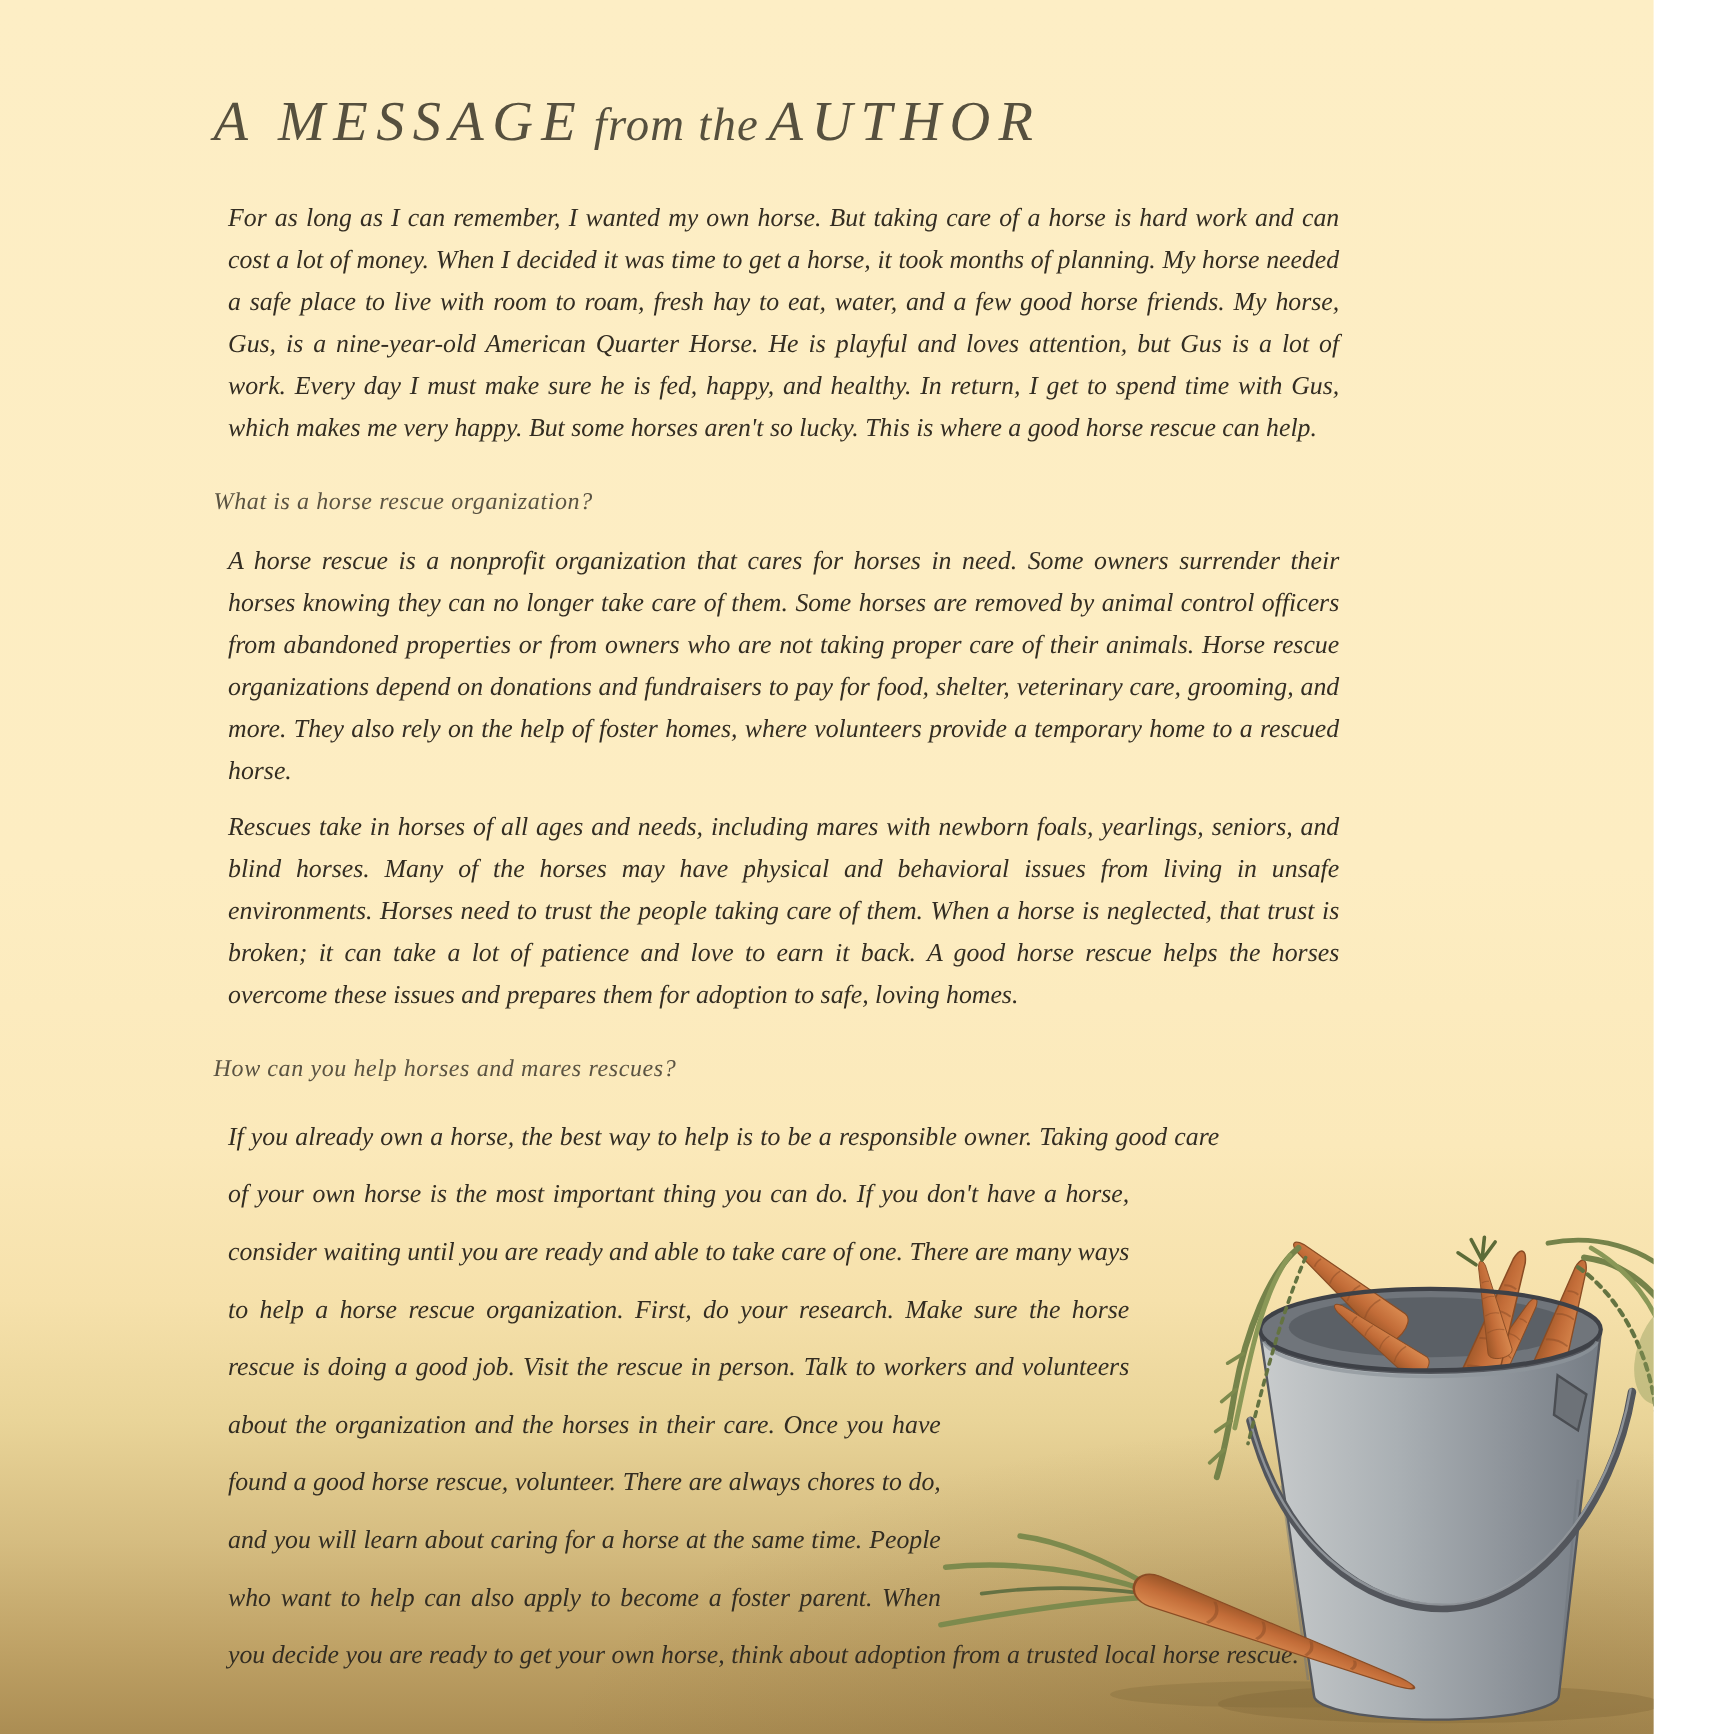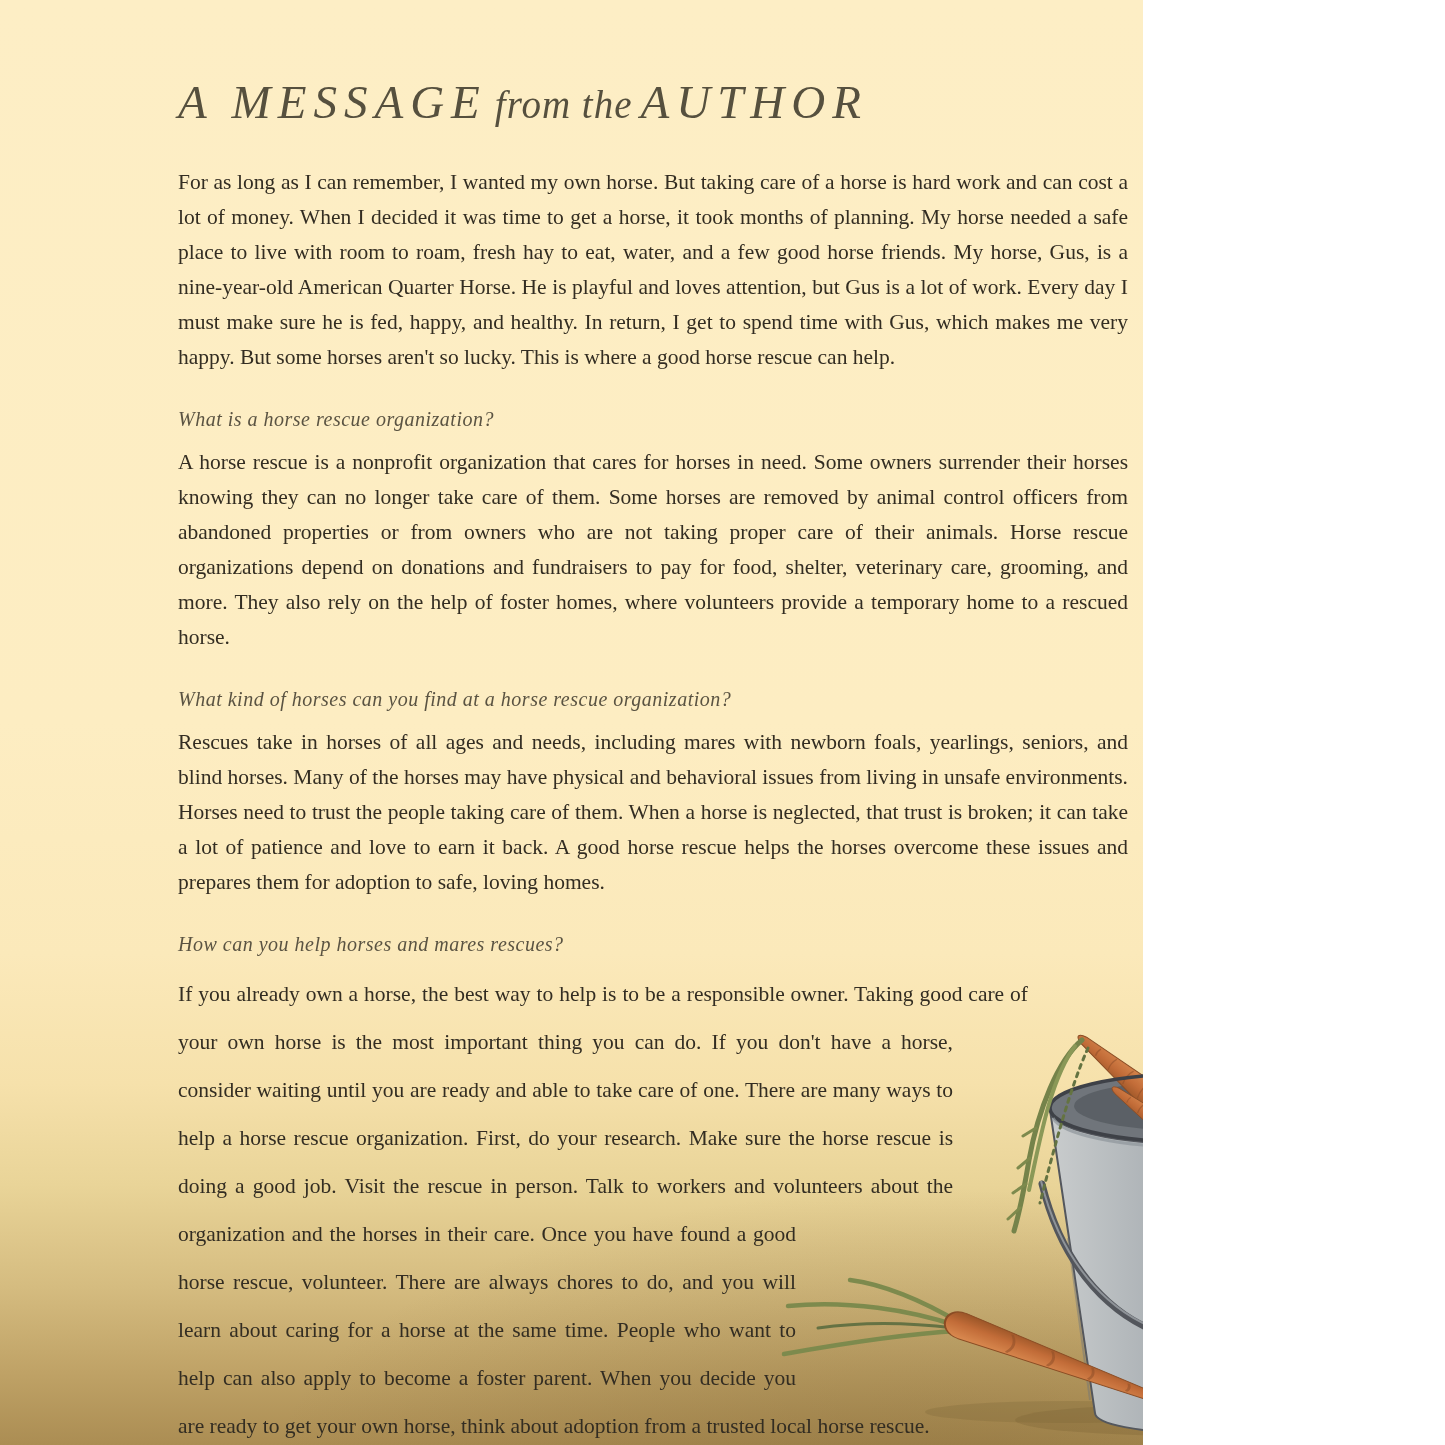--- a/index.html
+++ b/index.html
@@ -1,18 +1,18 @@
 <!DOCTYPE html>
 <html><head>
 <meta charset="utf-8">
 <style>
   html,body{margin:0;padding:0;}
   .page{
     position:relative;
-    width:1143px;height:1445px;
+    width:1378px;height:1445px;
     overflow:hidden;
     font-family:"Liberation Serif","DejaVu Serif",serif;
     background:
       radial-gradient(ellipse 980px 420px at 82% 102%, rgba(118,92,46,.34), rgba(118,92,46,0) 68%),
       linear-gradient(180deg,
         #fdeec5 0%, #fdedc2 50%, #fbe9ba 66%, #f6e1ab 75%,
         #e9d498 82%, #d5bc80 89%, #bfa266 95%, #ab8d53 100%);
   }
   .content{
     position:absolute;left:178px;top:74px;width:950px;
@@ -22,25 +22,26 @@
     margin:0 0 30px 0;
     font-style:italic;
     font-weight:normal;
     color:#56503e;
     line-height:56px;
     white-space:nowrap;
   }
   .title .tcaps{font-size:47px;letter-spacing:7px;}
   .title .tsmall{font-size:39px;letter-spacing:1px;margin:0 8px;}
   p.body{
-    margin:0;
+    margin:12px;
     font-size:21.5px;
     line-height:35px;
     text-align:justify;
     color:#332d22;
+    font-style:italic;
   }
   h2.qhead{
     margin:24px 0 6px 0;
     font-style:italic;
     font-weight:normal;
     font-size:20px;
     line-height:40px;
     letter-spacing:.5px;
     color:#5a5342;
   }
@@ -62,21 +63,20 @@
     <h1 class="title"><span class="tcaps">A MESSAGE</span><span class="tsmall">from the</span><span class="tcaps">AUTHOR</span></h1>
 
     <p class="body">For as long as I can remember, I wanted my own horse. But taking care of a horse is hard work and can cost a lot of money. When I decided it was time to get a horse, it took months of planning. My horse needed a safe place to live with room to roam, fresh hay to eat, water, and a few good horse friends. My horse, Gus, is a nine-year-old American Quarter Horse. He is playful and loves attention, but Gus is a lot of work. Every day I must make sure he is fed, happy, and healthy. In return, I get to spend time with Gus, which makes me very happy. But some horses aren't so lucky. This is where a good horse rescue can help.</p>
 
     <div class="section">
       <h2 class="qhead">What is a horse rescue organization?</h2>
       <p class="body">A horse rescue is a nonprofit organization that cares for horses in need. Some owners surrender their horses knowing they can no longer take care of them. Some horses are removed by animal control officers from abandoned properties or from owners who are not taking proper care of their animals. Horse rescue organizations depend on donations and fundraisers to pay for food, shelter, veterinary care, grooming, and more. They also rely on the help of foster homes, where volunteers provide a temporary home to a rescued horse.</p>
     </div>
 
     <div class="section">
-      <h2 class="qhead">What kind of horses can you find at a horse rescue organization?</h2>
       <p class="body">Rescues take in horses of all ages and needs, including mares with newborn foals, yearlings, seniors, and blind horses. Many of the horses may have physical and behavioral issues from living in unsafe environments. Horses need to trust the people taking care of them. When a horse is neglected, that trust is broken; it can take a lot of patience and love to earn it back. A good horse rescue helps the horses overcome these issues and prepares them for adoption to safe, loving homes.</p>
     </div>
 
     <div class="section s3">
       <h2 class="qhead">How can you help horses and mares rescues?</h2>
       <p class="body"><span class="sp sp1"></span><span class="sp sp2"></span><span class="sp sp3"></span><span class="sp sp4"></span><span>If you already own a horse, the best way to help is to be a responsible owner. Taking good care of your own horse is the most important thing you can do. If you don't have a horse, consider waiting until you are ready and able to take care of one. There are many ways to help a horse rescue organization. First, do your research. Make sure the horse rescue is doing a good job. Visit the rescue in person. Talk to workers and volunteers about the organization and the horses in their care. Once you have found a good horse rescue, volunteer. There are always chores to do, and you will learn about caring for a horse at the same time. People who want to help can also apply to become a foster parent. When you decide you are ready to get your own horse, think about adoption from a trusted local horse rescue.</span></p>
     </div>
 
   </div>
 

